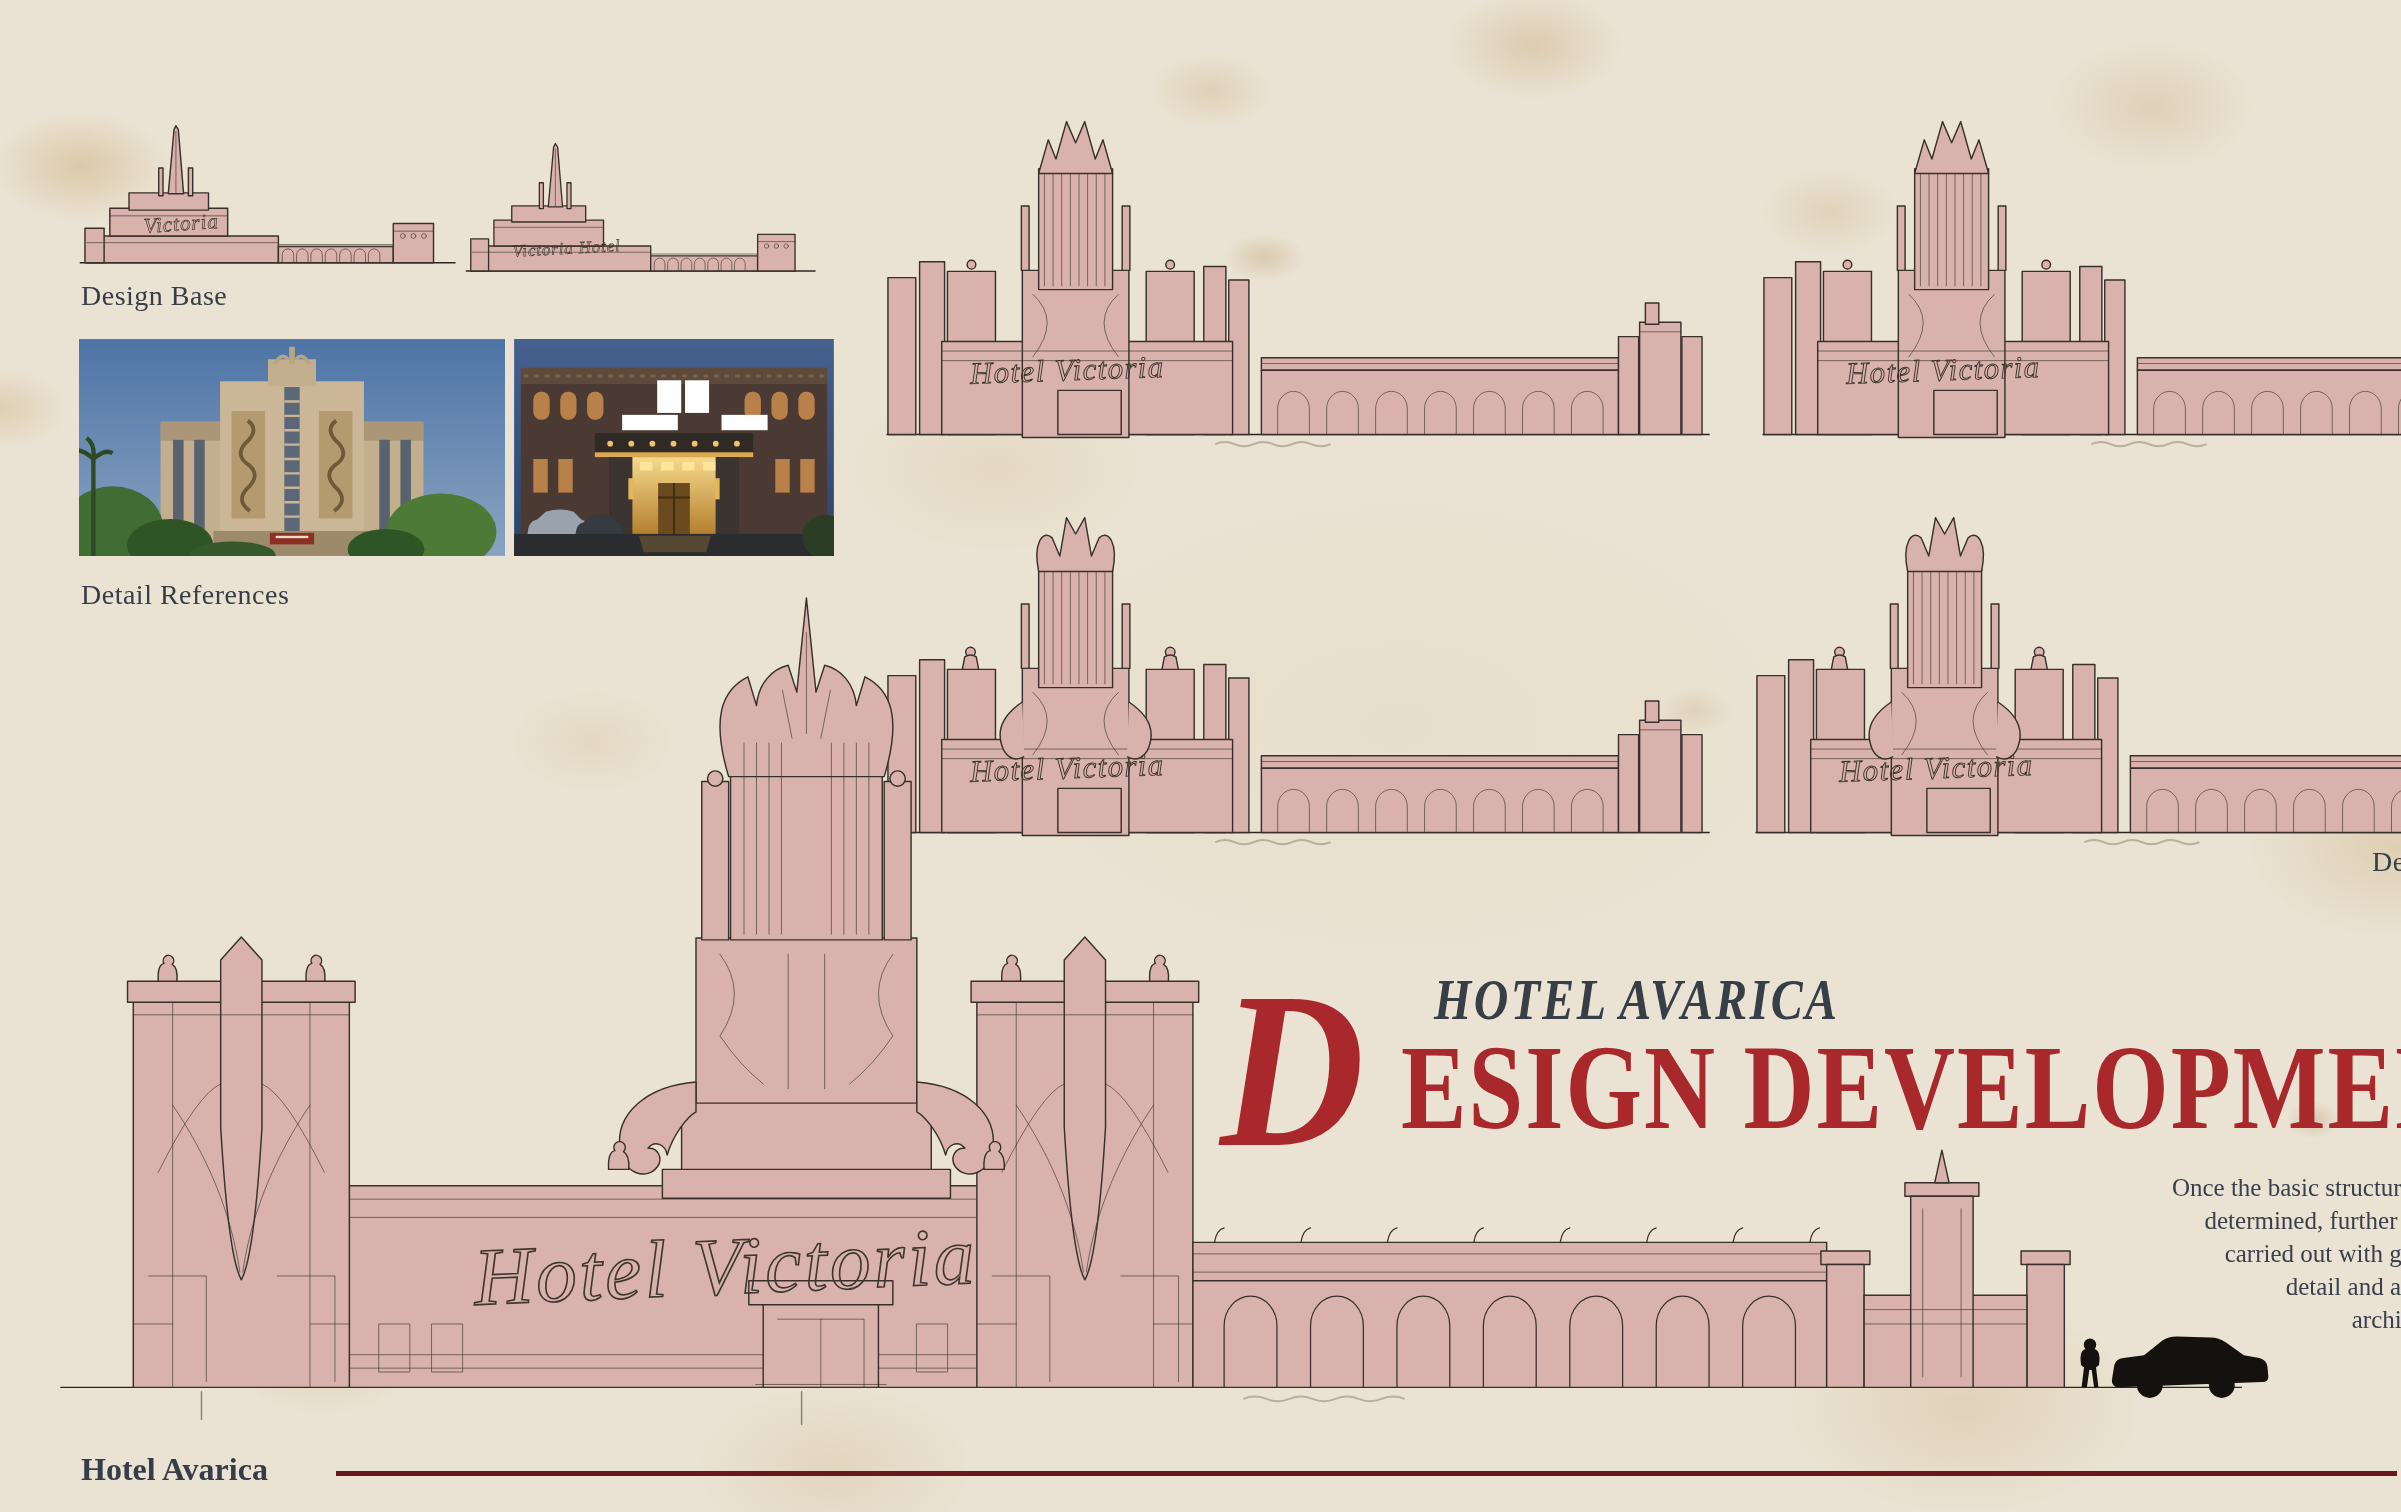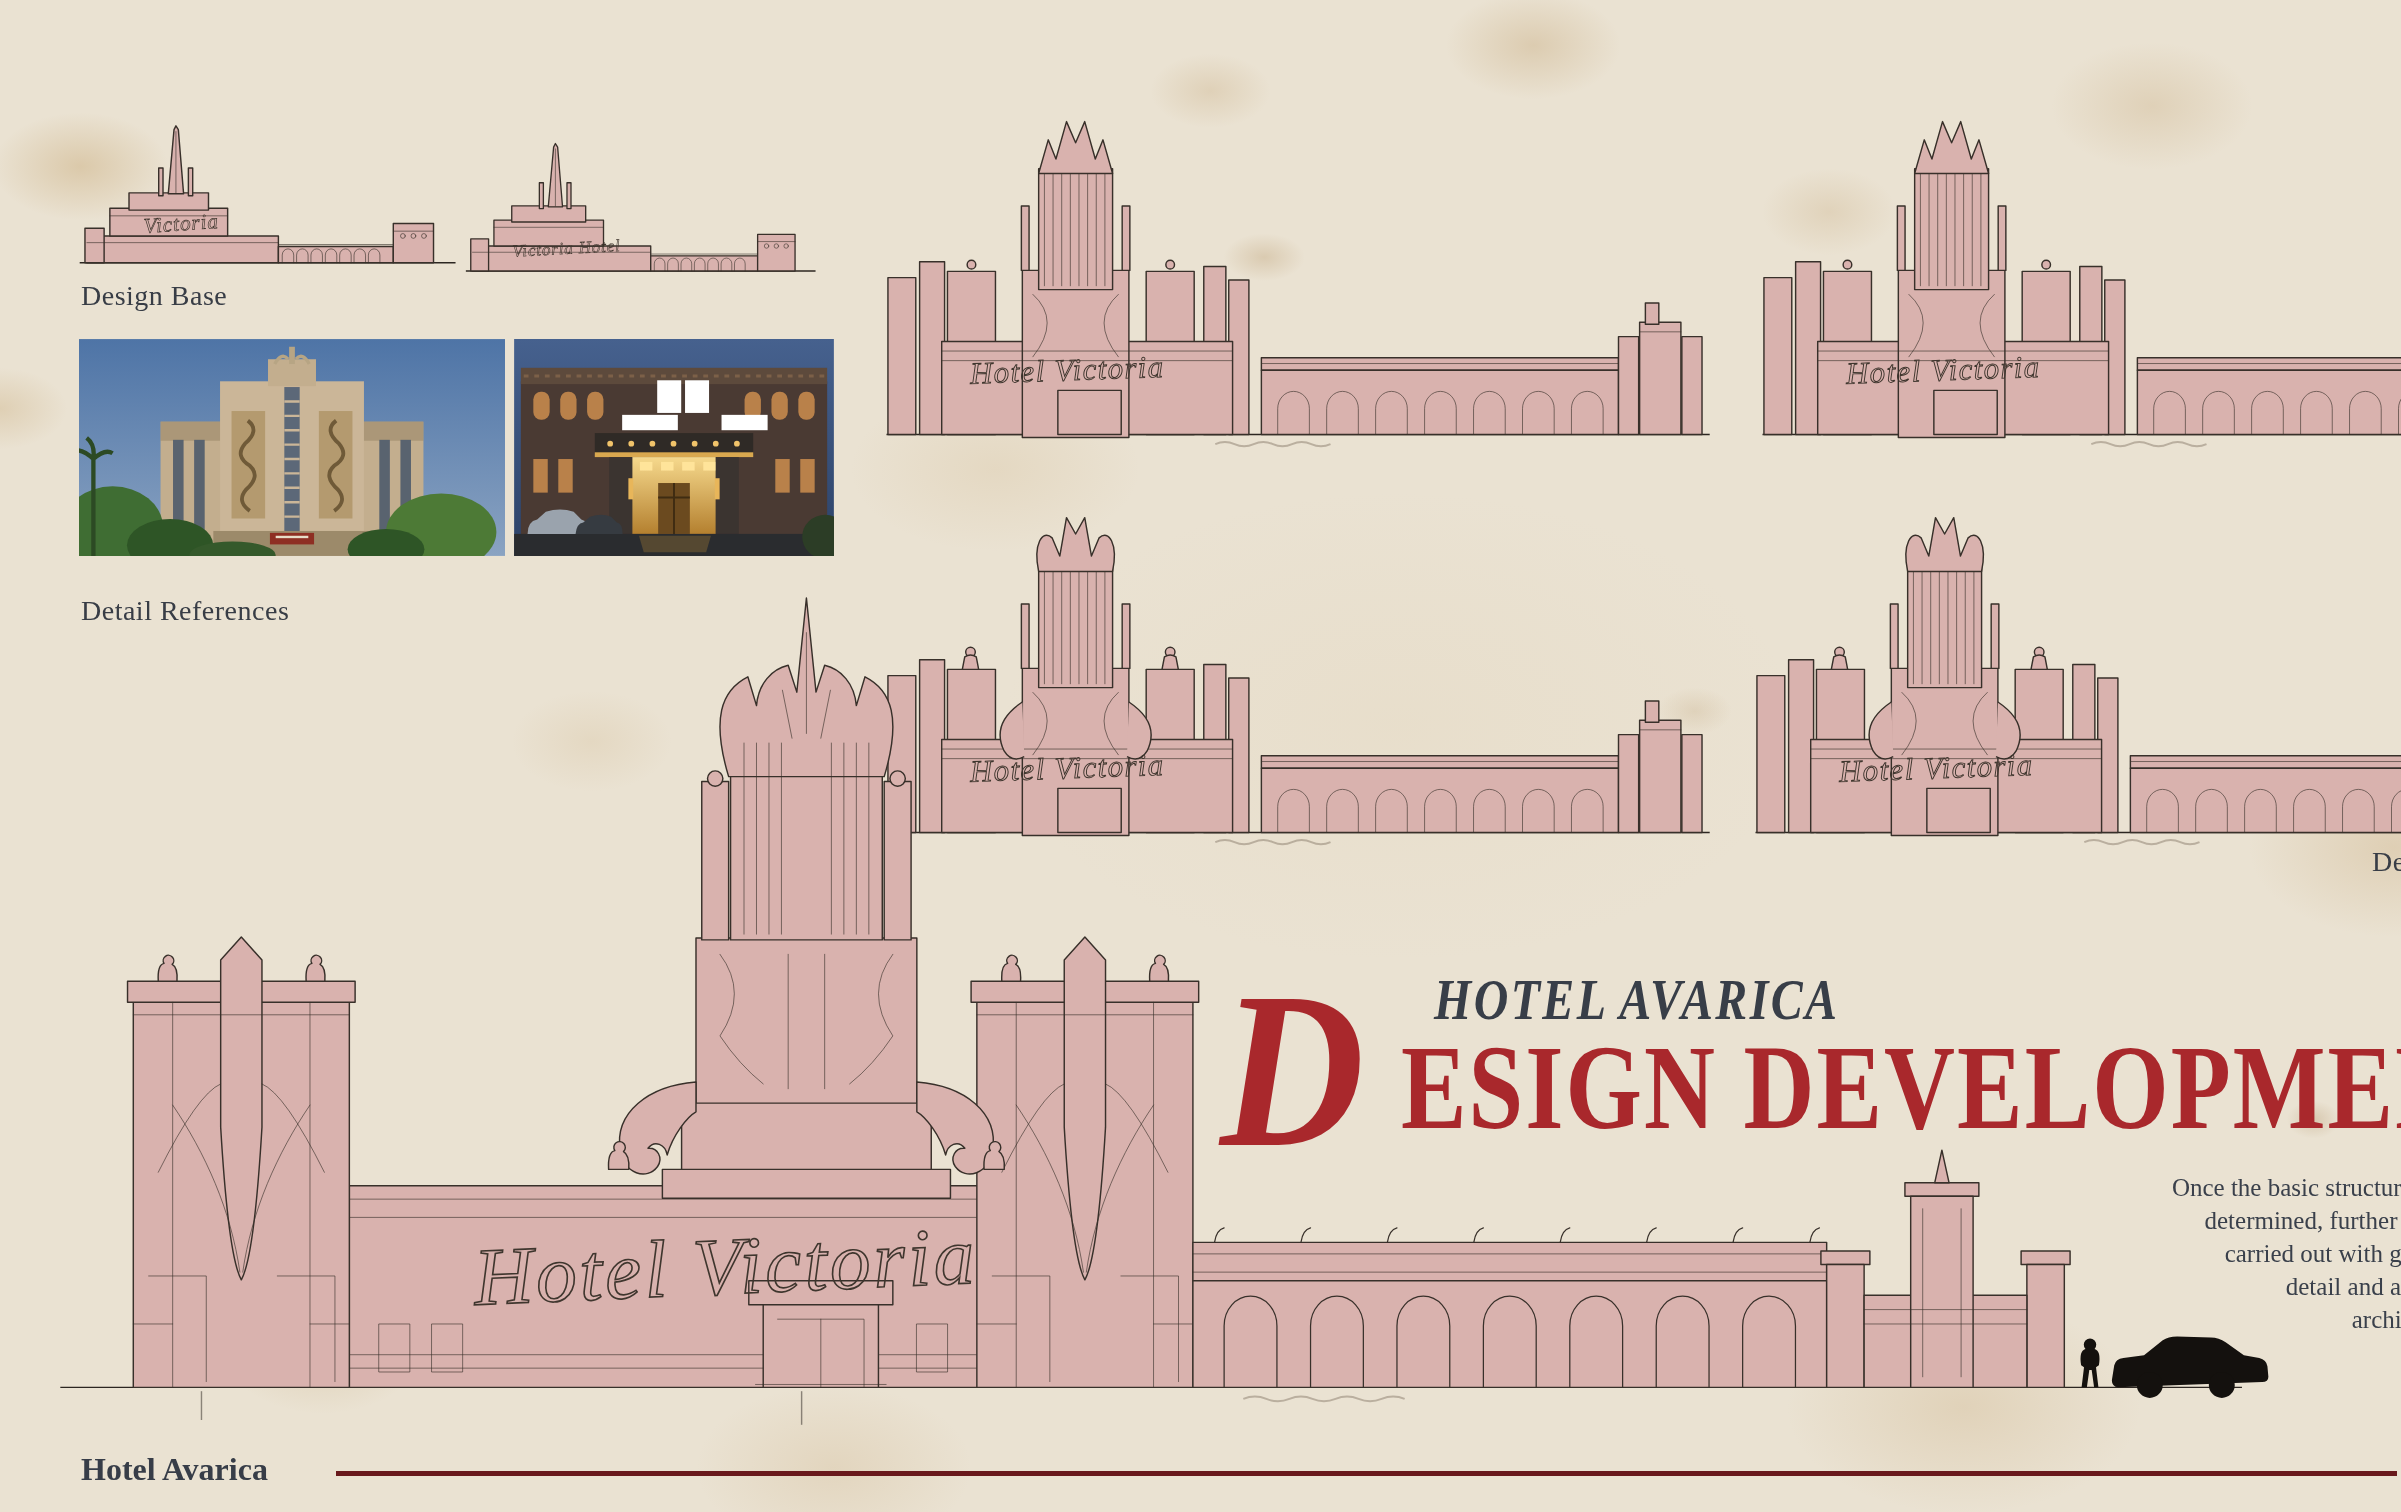--- a/index.html
+++ b/index.html
@@ -255,21 +255,21 @@
       <rect x="418" y="290" width="10" height="44" fill="#e8b65a"></rect>
     </g>
     <rect y="406" width="666" height="46" fill="#2a2c2f"></rect>
     <path d="M260,410 h150 l-10,34 h-130 z" fill="#8a6b36" opacity=".45"></path>
     <g>
       <path d="M28,406 q0,-26 20,-30 l18,-16 q30,-10 58,0 l16,16 q16,4 16,30 z" fill="#9aa3ad"></path>
       <path d="M128,406 q2,-22 16,-24 l14,-12 q24,-8 44,0 l12,12 q12,2 12,24 z" fill="#363b41"></path>
     </g>
     <ellipse cx="648" cy="412" rx="48" ry="46" fill="#2c3d26"></ellipse>
   </svg>
-  <div class="label" style="left:81px;top:595px">Detail References</div>
+  <div class="label" style="left:81px;top:579px">Detail References</div>
 
   <svg style="left:879px;top:112px" width="855" height="336" viewBox="0 0 1780 700">
     <use href="#elev"></use>
       <use href="#crown-a"></use>
     <text class="sign" x="190" y="566" font-size="64" stroke-width="2" letter-spacing="3" transform="rotate(-2 190 566)">Hotel Victoria</text>
   </svg>
   <svg style="left:1755px;top:112px" width="855" height="336" viewBox="0 0 1780 700">
     <use href="#elev"></use>
       <use href="#crown-a"></use>
     <text class="sign" x="190" y="566" font-size="64" stroke-width="2" letter-spacing="3" transform="rotate(-2 190 566)">Hotel Victoria</text>

